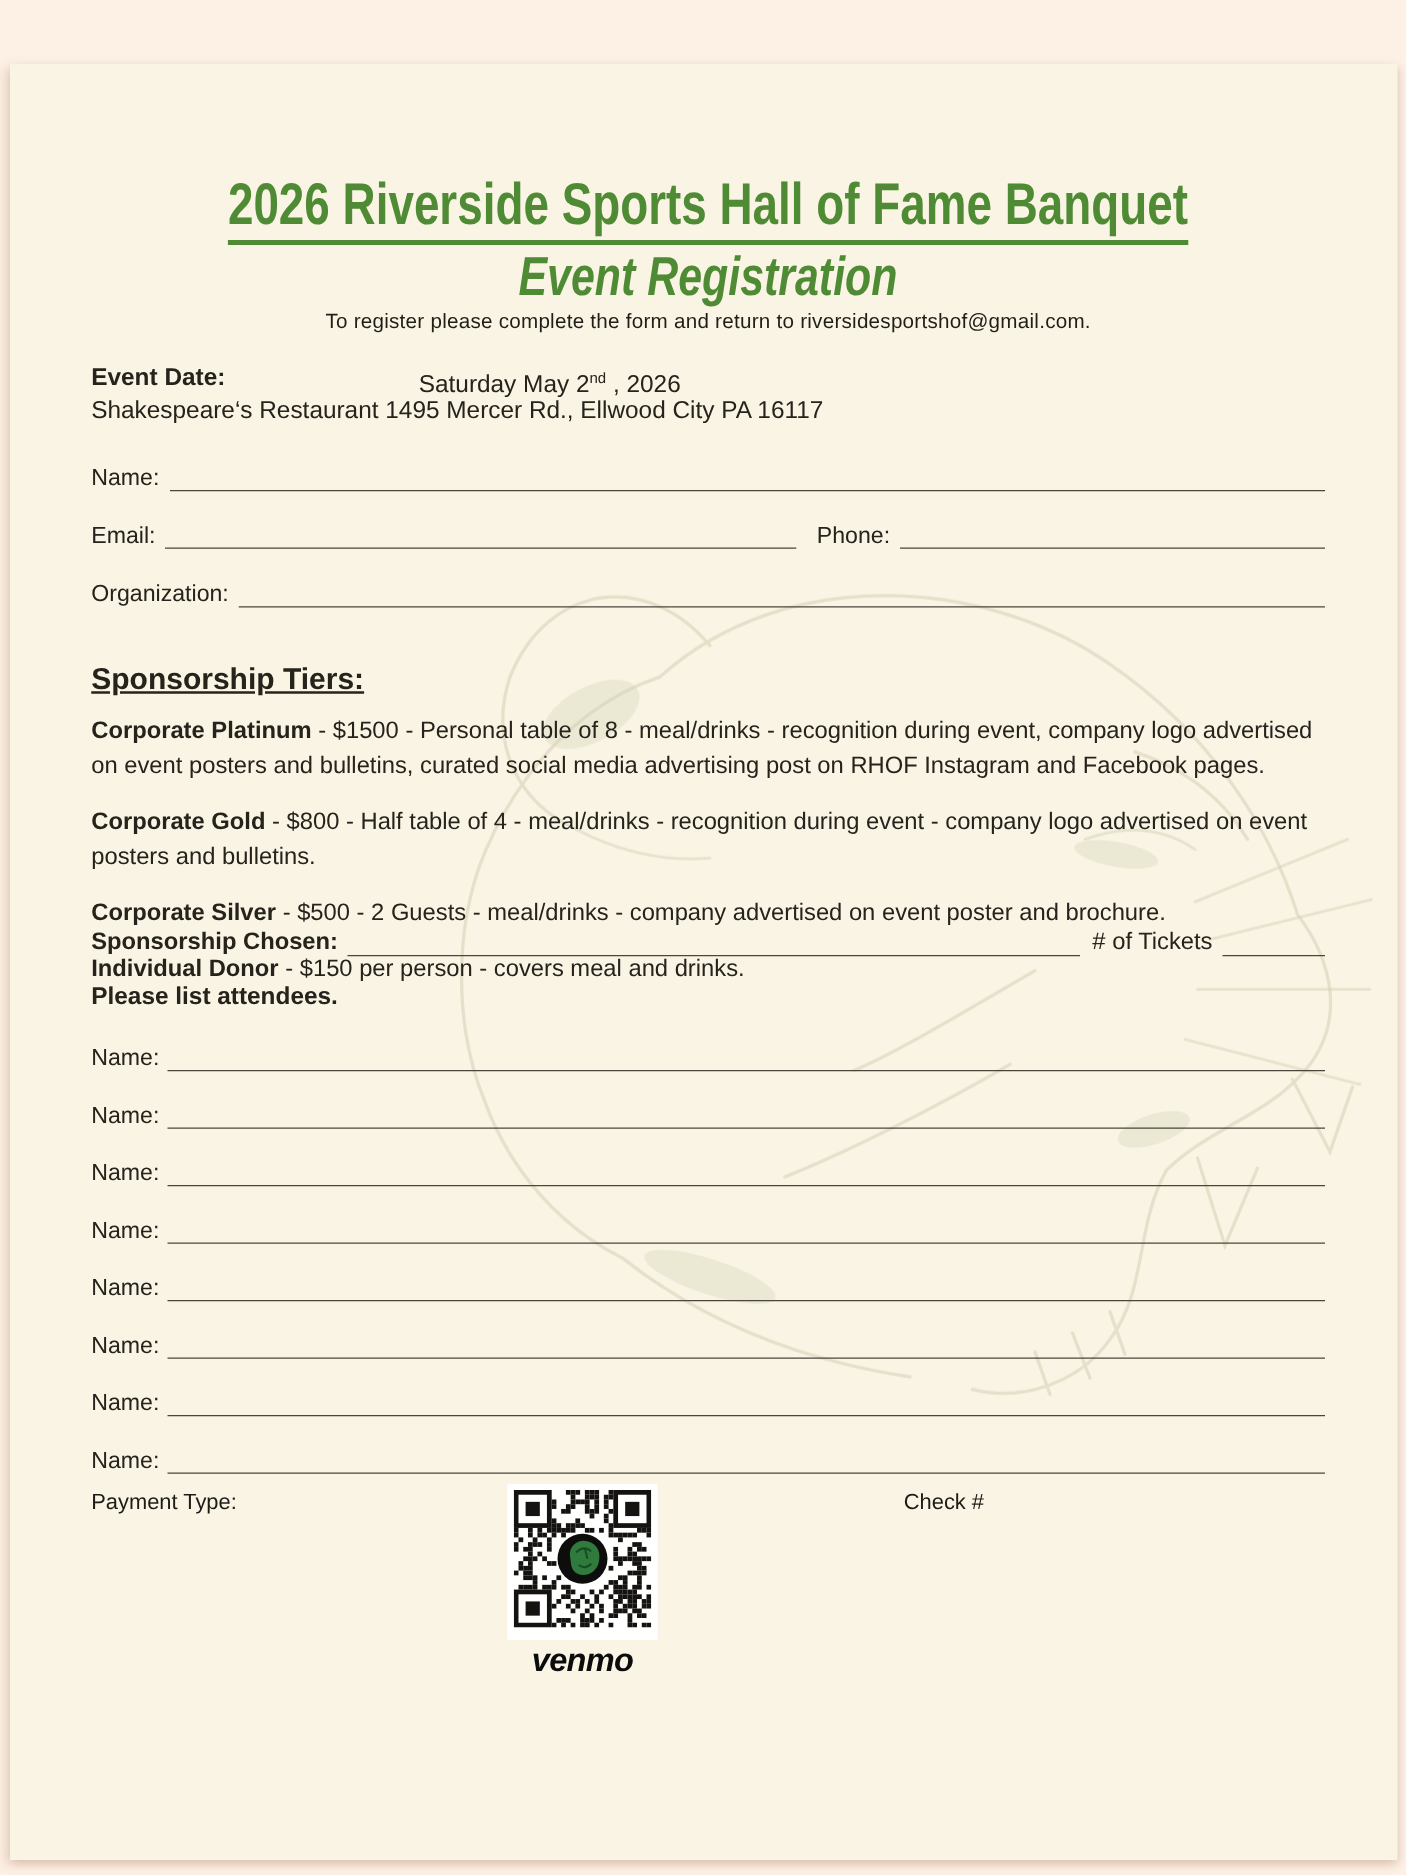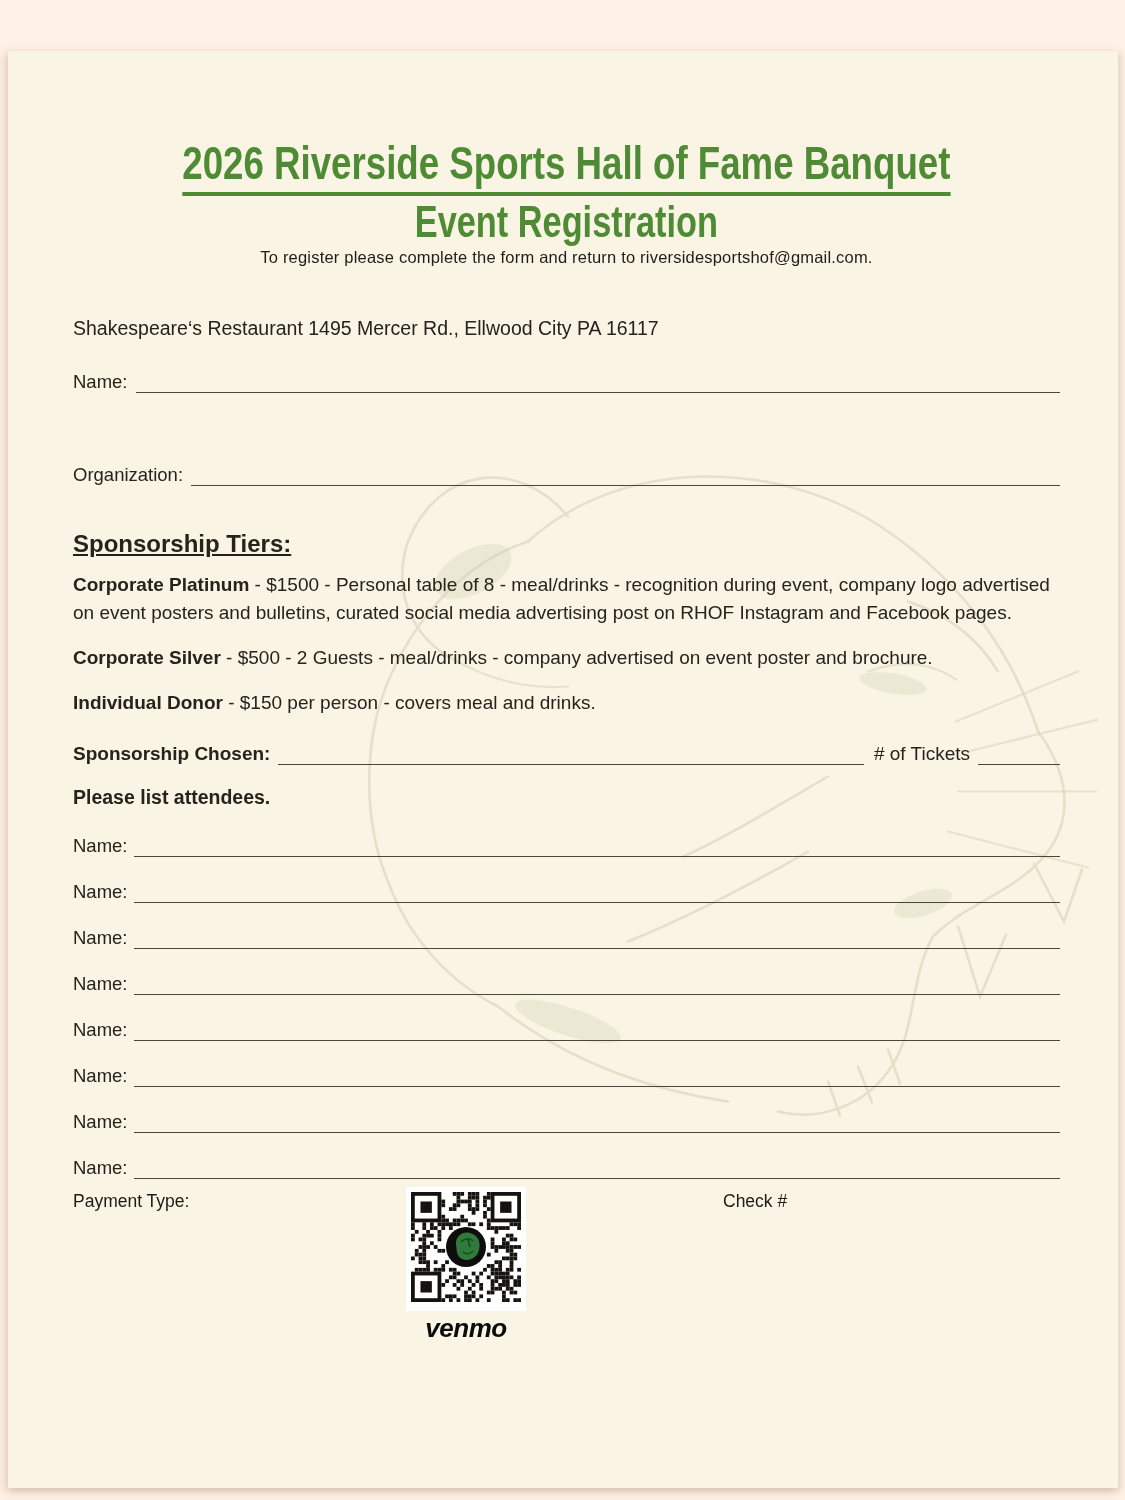--- a/index.html
+++ b/index.html
@@ -18,21 +18,21 @@
   }
   .abs{position:absolute;left:65px;right:58px;}
   
   .watermark{position:absolute;left:260px;top:368px;width:830px;height:735px;opacity:.5;pointer-events:none;}
   
   .title-wrap{text-align:center;}
   .cond{display:inline-block;transform:scaleX(.78);transform-origin:center;white-space:nowrap;}
   h1,h2{margin:0;font-weight:bold;color:#4f8b35;letter-spacing:0;}
   h1{font-size:47px;}
   h1 .underlined{border-bottom:4px solid #4f8b35;padding-bottom:3px;}
-  h2{font-size:44px;}
+  h2{font-size:44px;font-style:italic;}
   .subtitle{font-size:16.5px;color:#201e19;text-align:center;letter-spacing:.2px;}
   
   .inforow{display:flex;font-size:19.5px;line-height:26px;}
   .inforow .lbl{font-weight:bold;width:262px;flex:none;}
   
   .frow{display:flex;align-items:flex-end;font-size:18.5px;}
   .frow .lbl{flex:none;padding-right:8px;}
   .line{flex:1;border-bottom:1.4px solid #4b463c;height:1.1em;}
   .line.fixed{flex:none;}
   
@@ -83,37 +83,48 @@
   </svg>
 
   <div class="abs title-wrap" style="top:84px;">
     <h1><span class="cond"><span class="underlined">2026 Riverside Sports Hall of Fame Banquet</span></span></h1>
   </div>
   <div class="abs title-wrap" style="top:146px;">
     <h2><span class="cond">Event Registration</span></h2>
   </div>
   <div class="abs subtitle" style="top:197px;">To register please complete the form and return to riversidesportshof@gmail.com.</div>
 
+  <div class="abs inforow" style="top:238px;">
+    <span class="lbl">Event Date:</span>
+    <span><span>Saturday May 2</span><sup style="font-size:12px;">nd</sup><span> , 2026</span></span>
+  </div>
   <div class="abs inforow" style="top:264px;">
     <span>Shakespeare‘s Restaurant 1495 Mercer Rd., Ellwood City PA 16117</span>
   </div>
 
   <div class="abs frow" style="top:292px;height:50px;">
     <span class="lbl">Name:</span>
+    <span class="line"></span>
+  </div>
+  <div class="abs frow" style="top:338px;height:50px;">
+    <span class="lbl">Email:</span>
+    <span class="line fixed" style="width:505px;"></span>
+    <span class="lbl" style="padding-left:16px;">Phone:</span>
     <span class="line"></span>
   </div>
   <div class="abs frow" style="top:385px;height:50px;">
     <span class="lbl">Organization:</span>
     <span class="line"></span>
   </div>
 
   <div class="abs tiers" style="top:479px;">
     <div class="heading">Sponsorship Tiers:</div>
     <div id="tiers-list">
         <p><b>Corporate Platinum</b><span> - $1500 - Personal table of 8 - meal/drinks - recognition during event, company logo advertised on event posters and bulletins, curated social media advertising post on RHOF Instagram and Facebook pages.</span></p>
+        <p><b>Corporate Gold</b><span> - $800 - Half table of 4 - meal/drinks - recognition during event - company logo advertised on event posters and bulletins.</span></p>
         <p><b>Corporate Silver</b><span> - $500 - 2 Guests - meal/drinks - company advertised on event poster and brochure.</span></p>
         <p><b>Individual Donor</b><span> - $150 per person - covers meal and drinks.</span></p>
       </div>
   </div>
 
   <div class="abs frow" style="top:664px;height:50px;font-size:19px;">
     <span class="lbl" style="font-weight:bold;">Sponsorship Chosen:</span>
     <span class="line"></span>
     <span class="lbl" style="padding-left:10px;"># of Tickets</span>
     <span class="line fixed" style="width:82px;"></span>

